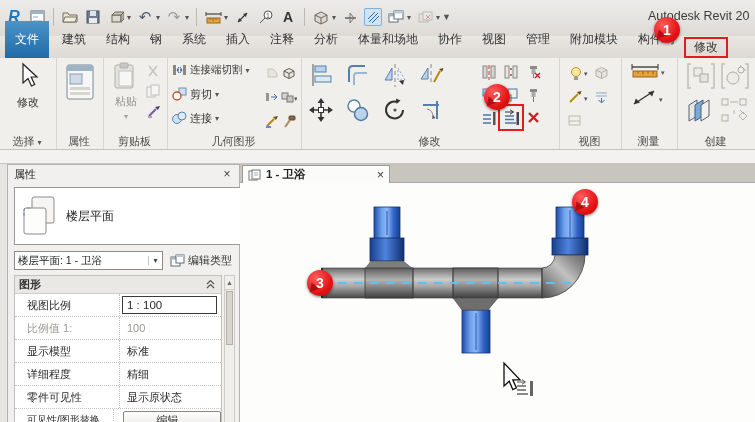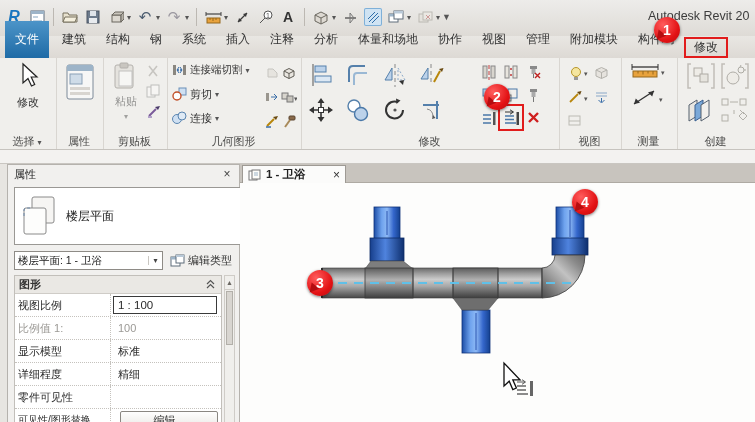--- a/index.html
+++ b/index.html
@@ -56,33 +56,33 @@
   .type-name{flex:1;font-size:12px;color:#222;}
   .ts-caret{margin-right:6px;}
   .combo{position:absolute;left:6px;top:86px;width:149px;height:19px;background:#fff;border:1px solid #8e8b86;box-sizing:border-box;display:flex;align-items:center;}
   .combo-text{flex:1;padding-left:3px;font-size:10.5px;white-space:nowrap;overflow:hidden;color:#222;}
   .combo-caret{width:13px;text-align:center;border-left:1px solid #c9c6c1;color:#444;font-size:8px;}
   .edit-type{position:absolute;left:160px;top:86px;height:19px;display:flex;align-items:center;gap:3px;padding:0 2px;}
   .pgrid{position:absolute;left:6px;top:110px;width:206px;background:#fff;border:1px solid #c2bfba;border-bottom:none;}
   .psection{height:17px;line-height:17px;background:#eae8e4;font-weight:bold;color:#333;padding-left:4px;position:relative;border-bottom:1px solid #cfccc7;}
   .psection .chev{position:absolute;right:6px;top:3px;}
   .prow{display:flex;height:22px;border-bottom:1px dotted #c5c2bd;align-items:center;}
-  .prow .plabel{width:92px;padding-left:3px;border-right:1px dotted #c5c2bd;height:100%;display:flex;align-items:center;color:#2a2a2a;}
+  .prow .plabel{width:92px;padding-left:12px;border-right:1px dotted #c5c2bd;height:100%;display:flex;align-items:center;color:#2a2a2a;}
   .prow .pvalue{flex:1;padding-left:7px;color:#2a2a2a;display:flex;align-items:center;height:100%;}
   .prow.disabled .plabel,.prow.disabled .pvalue{color:#9b9995;}
   .value-box{border:1px solid #3a3a3a;height:16px;line-height:16px;padding:0 4px;background:#fff;flex:1;margin:0 4px 0 -5px;font-size:11.5px;}
   .edit-btn{width:96px;height:17px;border:1px solid #8a8782;border-radius:2px;background:linear-gradient(#fefefe,#e9e7e3);text-align:center;line-height:16px;margin-left:2px;}
   .pscroll{position:absolute;right:4px;top:110px;width:11px;height:148px;background:#f0efec;border:1px solid #cfccc7;box-sizing:border-box;}
   .pscroll .up{height:13px;border-bottom:1px solid #cfccc7;font-size:7px;color:#6a6762;text-align:center;line-height:13px;}
   .pscroll .thumb{margin:1px;height:52px;background:#d8d5d0;border:1px solid #b2afa9;}
 
   
   .view-area{position:absolute;left:240px;top:164px;width:515px;height:258px;}
   .vtab-bar{position:absolute;left:0;top:0;width:515px;height:19px;background:#c8c4be;border-bottom:1px solid #aeaaa3;box-sizing:border-box;}
-  .vtab{position:absolute;left:2px;top:1px;width:104px;height:18px;background:#fbfbfa;border:1px solid #9e9a94;border-bottom:none;box-sizing:border-box;display:flex;align-items:center;gap:5px;padding:0 5px;}
+  .vtab{position:absolute;left:2px;top:1px;width:148px;height:18px;background:#fbfbfa;border:1px solid #9e9a94;border-bottom:none;box-sizing:border-box;display:flex;align-items:center;gap:5px;padding:0 5px;}
   .vtab-label{flex:1;font-size:11.5px;color:#222;white-space:nowrap;font-weight:bold;}
   .vtab-close{font-size:12px;color:#333;}
   .canvas{position:absolute;left:0;top:19px;width:515px;height:239px;background:#fdfdfc;overflow:hidden;}
 </style>
 </head>
 <body>
 
 <div id="app">
 
   <div class="title-bar">
@@ -624,20 +624,21 @@
       <div class="prow">
         <span class="plabel">显示模型</span>
         <span class="pvalue">标准</span>
       </div>
       <div class="prow">
         <span class="plabel">详细程度</span>
         <span class="pvalue">精细</span>
       </div>
       <div class="prow">
         <span class="plabel">零件可见性</span>
+        <span class="pvalue">显示原状态</span>
       </div>
       <div class="prow">
         <span class="plabel" style="font-size:10px;">可见性/图形替换</span>
         <span class="pvalue">
             <span class="edit-btn">编辑...</span>
           </span>
       </div>
     </div>
     <div class="pscroll">
       <div class="up">▲</div>

